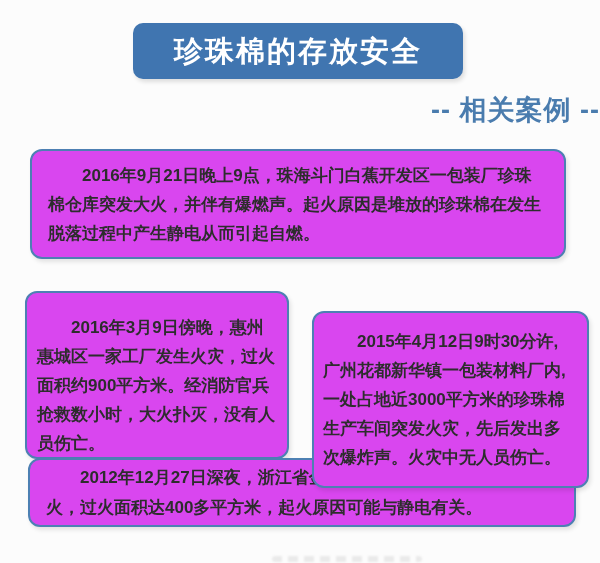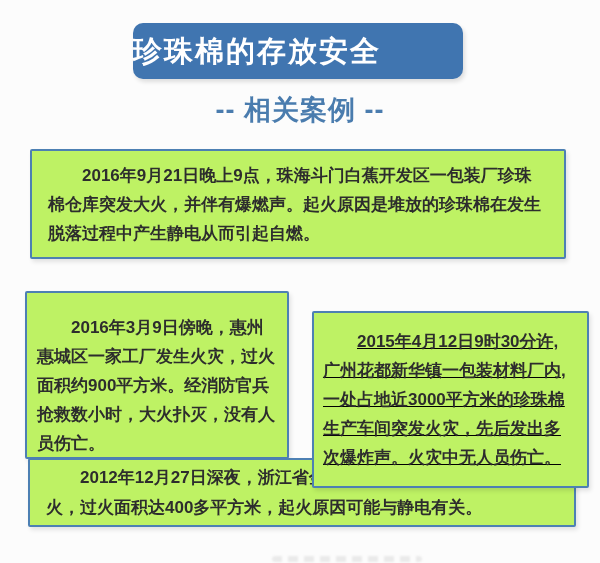--- a/index.html
+++ b/index.html
@@ -19,69 +19,70 @@
   
   .banner {
     position: absolute;
     left: 133px;
     top: 23px;
     width: 330px;
     height: 56px;
     background: #4075b0;
     border-radius: 10px;
     box-shadow: 2px 3px 4px rgba(0,0,0,0.12);
+    text-align: center;
   }
   .banner .title {
     display: block;
     color: #ffffff;
     font-size: 29px;
     font-weight: bold;
     line-height: 56px;
     letter-spacing: 2px;
   }
 
   
   .subtitle {
     position: absolute;
     left: 0;
     top: 92px;
     width: 100%;
-    text-align: center;
+    text-align: right;
     color: #4a7cae;
     font-size: 27px;
     font-weight: bold;
     letter-spacing: 1px;
   }
 
   
   .case-card {
     position: absolute;
-    background: #bef264;
+    background: #d946ef;
     border: 2px solid #4d80b3;
-    border-radius: 2px;
+    border-radius: 12px;
     box-shadow: 2px 3px 4px rgba(0,0,0,0.10);
     box-sizing: border-box;
   }
   .case-card p {
     margin: 0;
     color: #2d2d2d;
     font-size: 17px;
     font-weight: bold;
     line-height: 29px;
     text-indent: 2em;
     white-space: pre;
   }
 
   #case-1 { left: 30px;  top: 149px; width: 536px; height: 110px; }
   #case-1 p { padding: 10px 16px; }
 
   #case-2 { left: 25px;  top: 291px; width: 264px; height: 168px; }
   #case-2 p { padding: 20px 10px; }
 
-  #case-3 { left: 312px; top: 311px; width: 277px; height: 177px; z-index: 2; text-decoration: underline; }
+  #case-3 { left: 312px; top: 311px; width: 277px; height: 177px; z-index: 2; }
   #case-3 p { padding: 14px 9px 8px 9px; }
 
   #case-4 { left: 28px;  top: 458px; width: 548px; height: 69px; z-index: 1; }
   #case-4 p { padding: 3px 16px; line-height: 30px; }
 
   
   .smudge {
     position: absolute;
     left: 272px;
     top: 556px;

